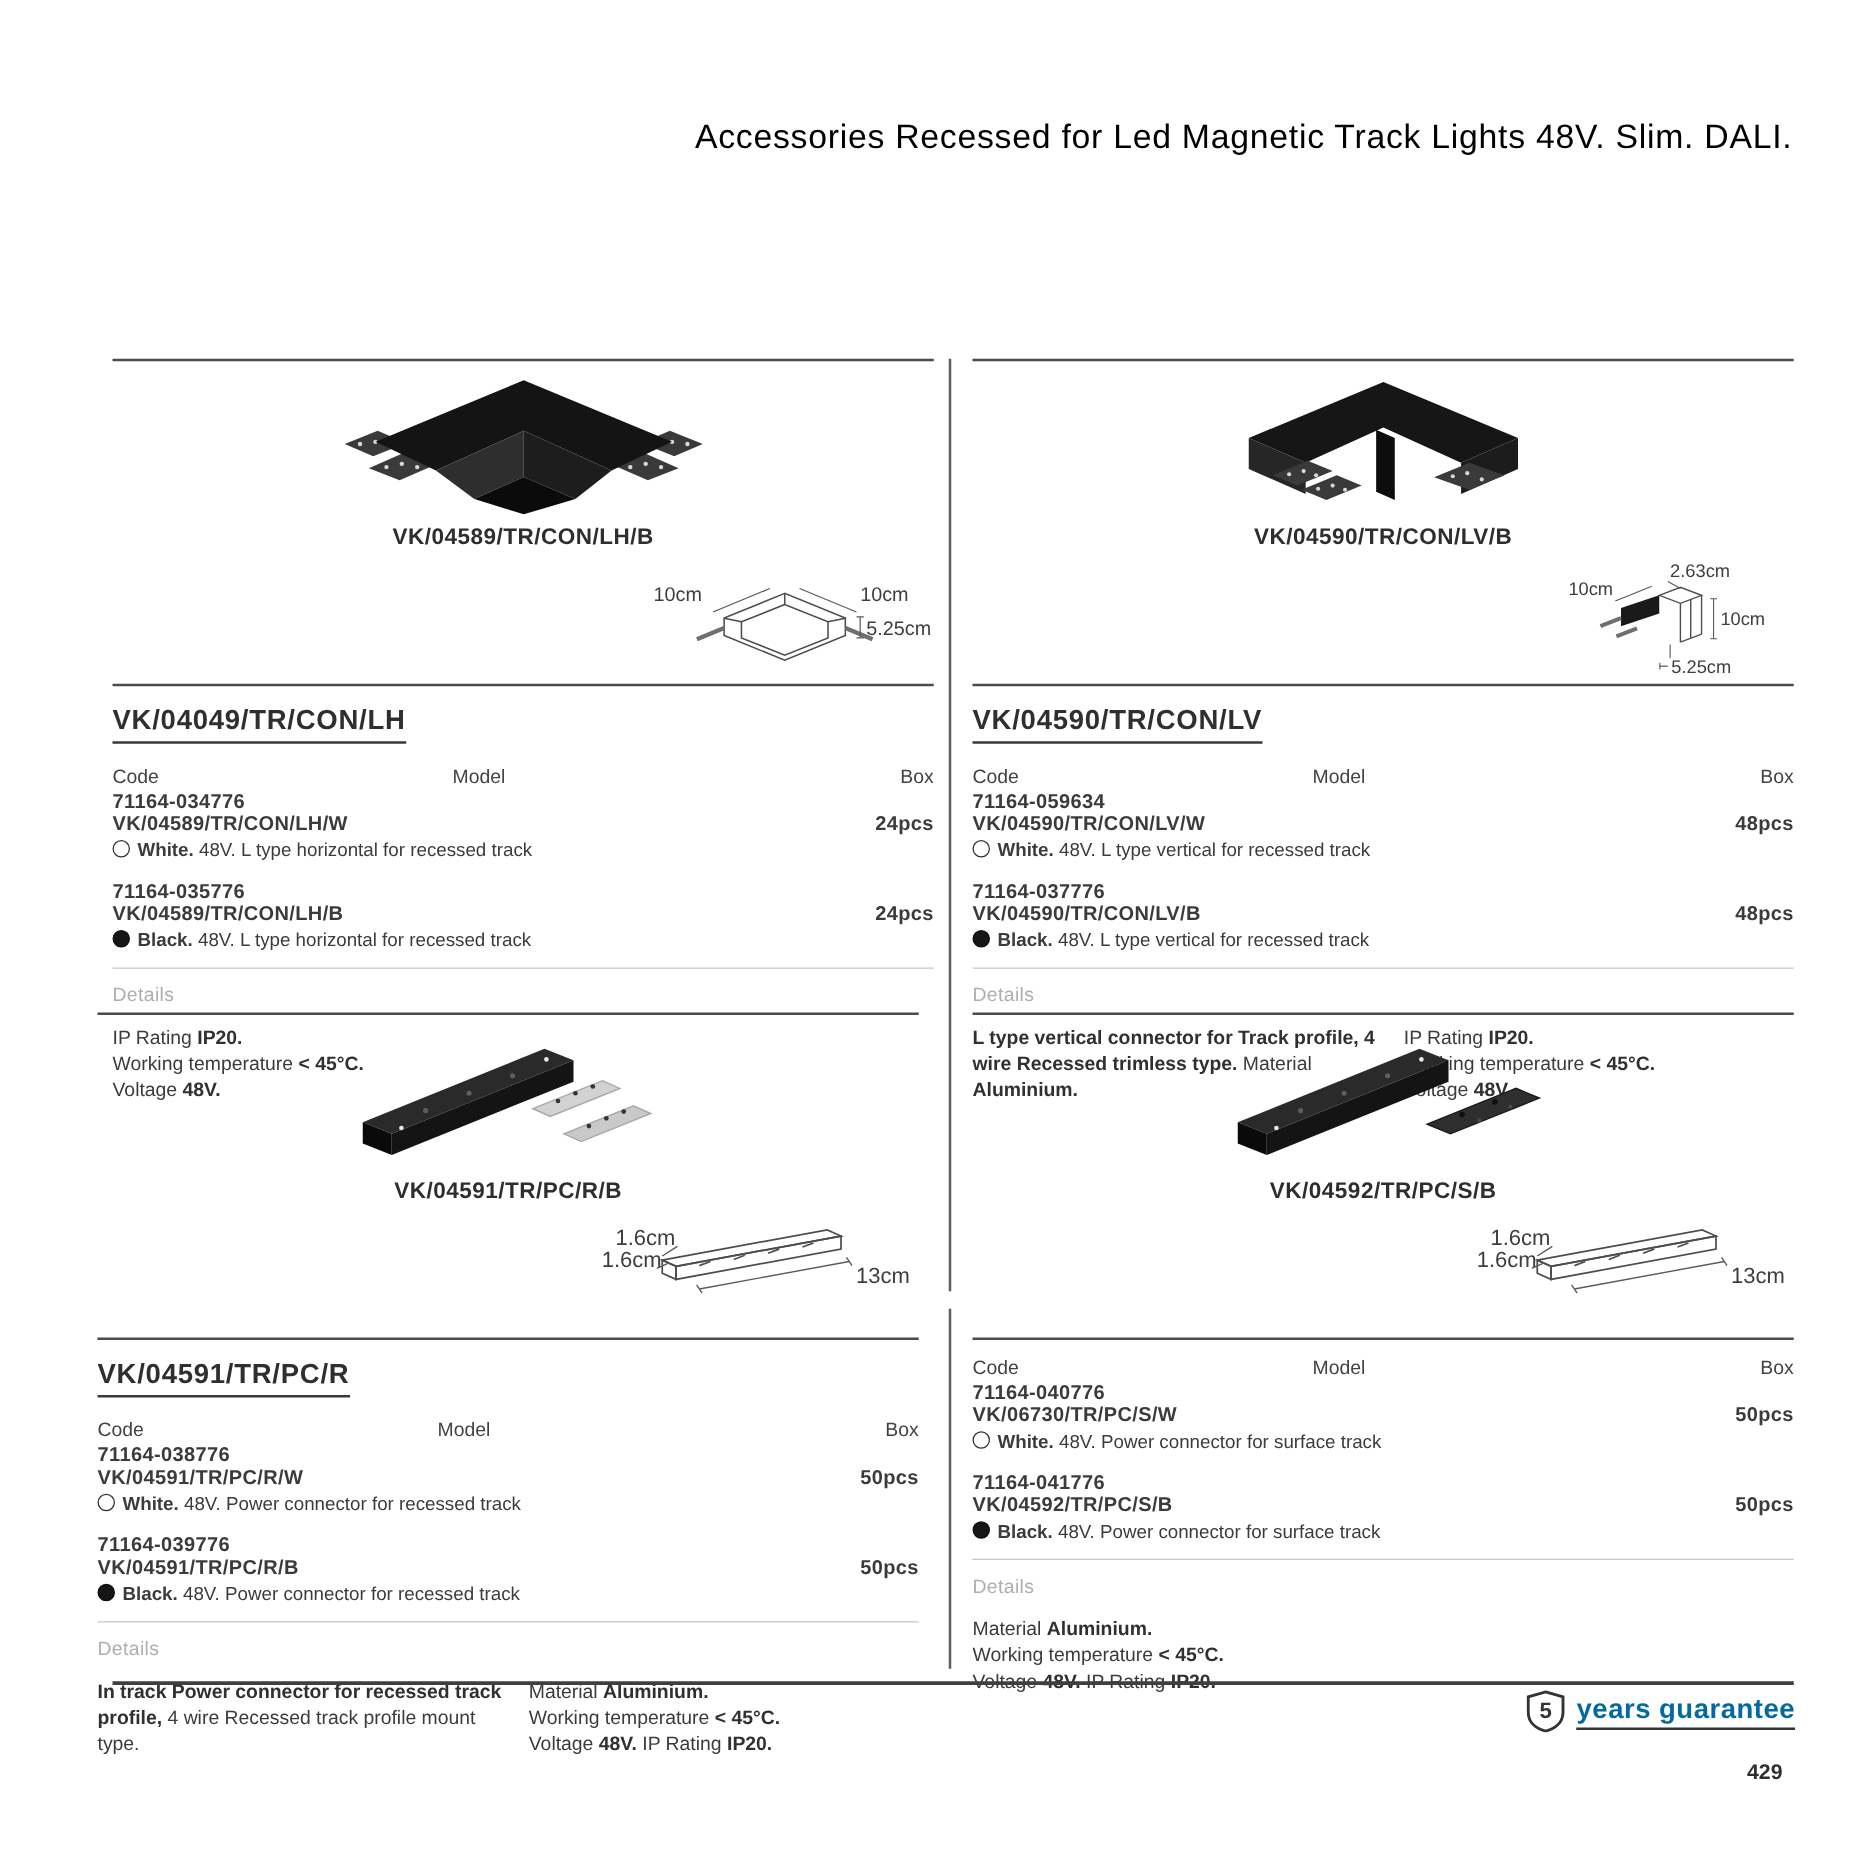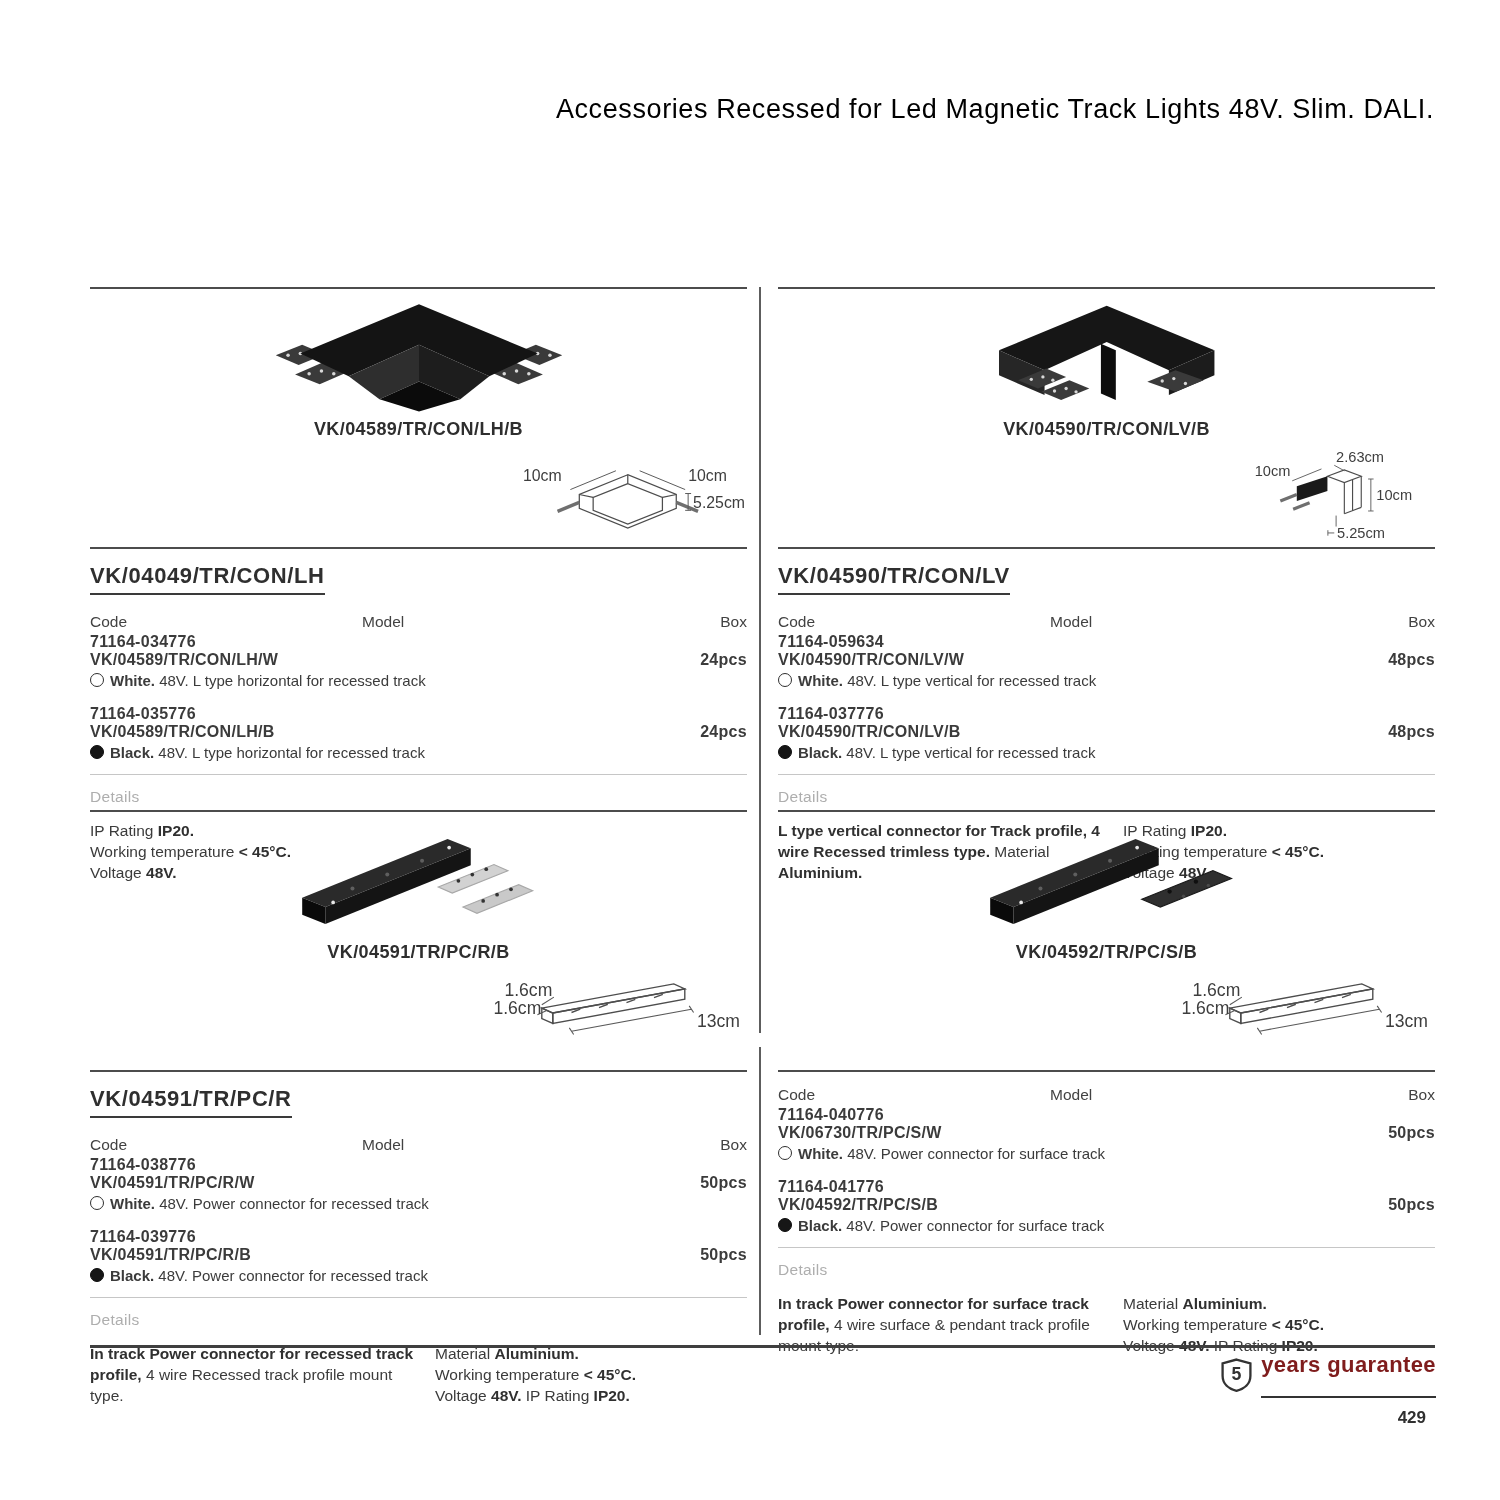--- a/index.html
+++ b/index.html
@@ -13,21 +13,21 @@
     font-size:27px; letter-spacing:0.6px; color:#000000; font-weight:400;
   }
   .vdiv { position:absolute; left:759px; width:0; border-left:2px solid #5d5d5d; }
   #vdiv1 { top:287px; height:746px; }
   #vdiv2 { top:1047px; height:288px; }
   .bottomrule { position:absolute; left:90px; top:1345px; width:1345px; border-top:3px solid #3f3f3f; }
 
   .quad { position:absolute; width:657px; border-top:2px solid #4c4c4c; }
   #q1 { left:90px;  top:287px; height:523px; }
   #q2 { left:778px; top:287px; height:523px; }
-  #q3 { left:90px;  top:810px; height:535px; }
+  #q3 { left:78px;  top:810px; height:535px; }
   #q4 { left:778px; top:810px; height:535px; }
 
   .imgarea { height:126px; display:flex; align-items:flex-end; justify-content:center; }
   .imglabel { height:26px; margin-top:4px; text-align:center; font-size:18px; font-weight:700; letter-spacing:0.4px; color:#2e2e2e; }
   .diagarea { height:96px; margin-top:2px; display:flex; align-items:center; justify-content:flex-end; }
   .midrule { border-top:2px solid #4c4c4c; margin-top:4px; }
 
   .sec-title { margin-top:14px; font-size:22px; font-weight:700; letter-spacing:0.6px; color:#2f2f2f; }
   .sec-title span { display:inline-block; border-bottom:2px solid #3a3a3a; padding-bottom:4px; }
 
@@ -48,22 +48,22 @@
   .sw-black { border:1.6px solid #0e0e0e; background:#161616; }
 
   .lightrule { border-top:1px solid #c6c6c6; margin-top:13px; }
   .details-label { margin-top:13px; font-size:15.5px; color:#aeaeae; letter-spacing:0.3px; }
   .details-cols { display:flex; margin-top:15px; font-size:15.5px; line-height:1.34; }
   .dl { width:345px; padding-right:20px; box-sizing:border-box; }
   .dr { flex:1; }
   .details-cols b { font-weight:700; color:#303030; }
 
   .guarantee { position:absolute; top:1352px; right:64px; display:flex; align-items:center; gap:9px; }
-  .g-label { font-size:22px; font-weight:700; letter-spacing:0.4px; color:#7f1d1d;
-             border-bottom:2.5px solid #333; padding-bottom:18px; }
+  .g-label { font-size:22px; font-weight:700; letter-spacing:0.4px; color:#0369a1;
+             border-bottom:2.5px solid #333; padding-bottom:2px; }
   .pageno { position:absolute; top:1408px; right:74px; font-size:17px; font-weight:700; color:#2f2f2f; }
 
   svg text { font-family:"Liberation Sans","DejaVu Sans",sans-serif; }
 </style>
 </head>
 <body>
 
 <div class="sheet">
 
   <div class="page-title">Accessories Recessed for Led Magnetic Track Lights 48V. Slim. DALI.</div>
@@ -406,21 +406,20 @@
         <div class="t-l1">
           <span>VK/04592/TR/PC/S/B</span>
           <span>50pcs</span>
         </div>
         <div class="t-desc"><span class="sw sw-black"></span><b>Black.</b><span> 48V. Power connector for surface track</span></div>
       </div>
     </div>
     <div class="lightrule"></div>
     <div class="details-label">Details</div>
     <div class="details-cols">
-      <p class="dl" style="margin:0"><b>In track Power connector for surface track profile,</b><span> 4 wire surface &amp; pendant track profile mount type.</span><b></b></p>
       <div class="dr">
         <div><span>Material </span><b>Aluminium.</b><span></span><b></b></div>
         <div><span>Working temperature </span><b>&lt; 45°C.</b><span></span><b></b></div>
         <div><span>Voltage </span><b>48V.</b><span> IP Rating </span><b>IP20.</b></div>
       </div>
     </div>
   </section>
 
   <div class="vdiv" id="vdiv1"></div>
   <div class="vdiv" id="vdiv2"></div>

